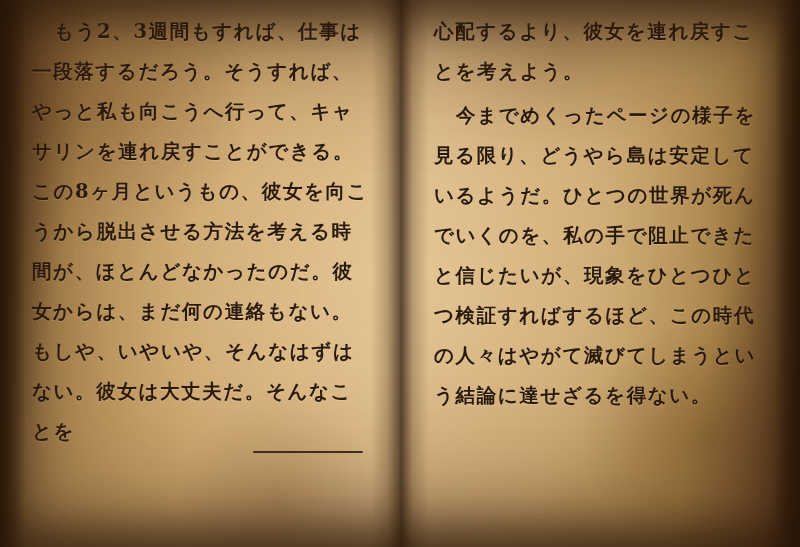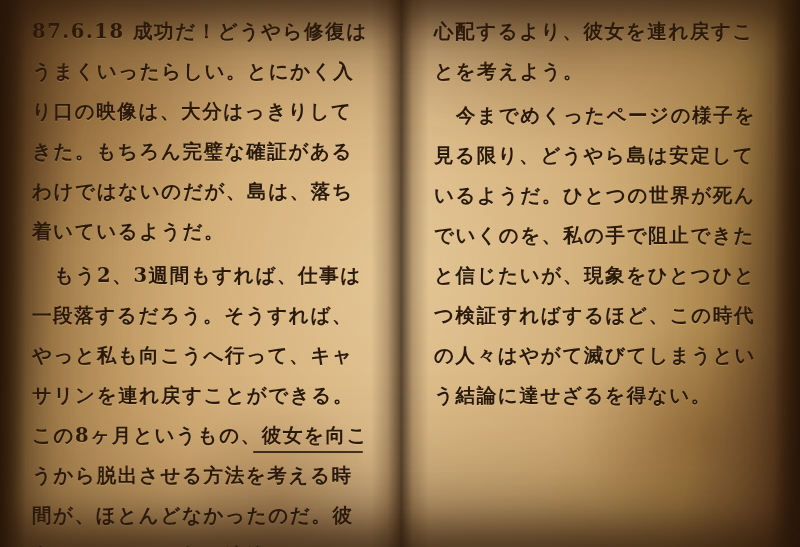--- a/index.html
+++ b/index.html
@@ -114,21 +114,20 @@
   }
 </style>
 </head>
 <body>
 
 <div class="book">
 
   <div class="pages">
 
     <div class="page left">
-      <p class="para">87.6.18 成功だ！どうやら修復はうまくいったらしい。とにかく入り口の映像は、大分はっきりしてきた。もちろん完璧な確証があるわけではないのだが、島は、落ち着いているようだ。</p>
       <p class="para indent">もう2、3週間もすれば、仕事は一段落するだろう。そうすれば、やっと私も向こうへ行って、キャサリンを連れ戻すことができる。この8ヶ月というもの、彼女を向こうから脱出させる方法を考える時間が、ほとんどなかったのだ。彼女からは、まだ何の連絡もない。もしや、いやいや、そんなはずはない。彼女は大丈夫だ。そんなことを</p>
       <div class="strike-line" style="left:253px; top:451px; width:110px;"></div>
     </div>
 
     <div class="page right">
       <p class="para">心配するより、彼女を連れ戻すことを考えよう。</p>
       <p class="para indent">今までめくったページの様子を見る限り、どうやら島は安定しているようだ。ひとつの世界が死んでいくのを、私の手で阻止できたと信じたいが、現象をひとつひとつ検証すればするほど、この時代の人々はやがて滅びてしまうという結論に達せざるを得ない。</p>
 
     </div>
 

